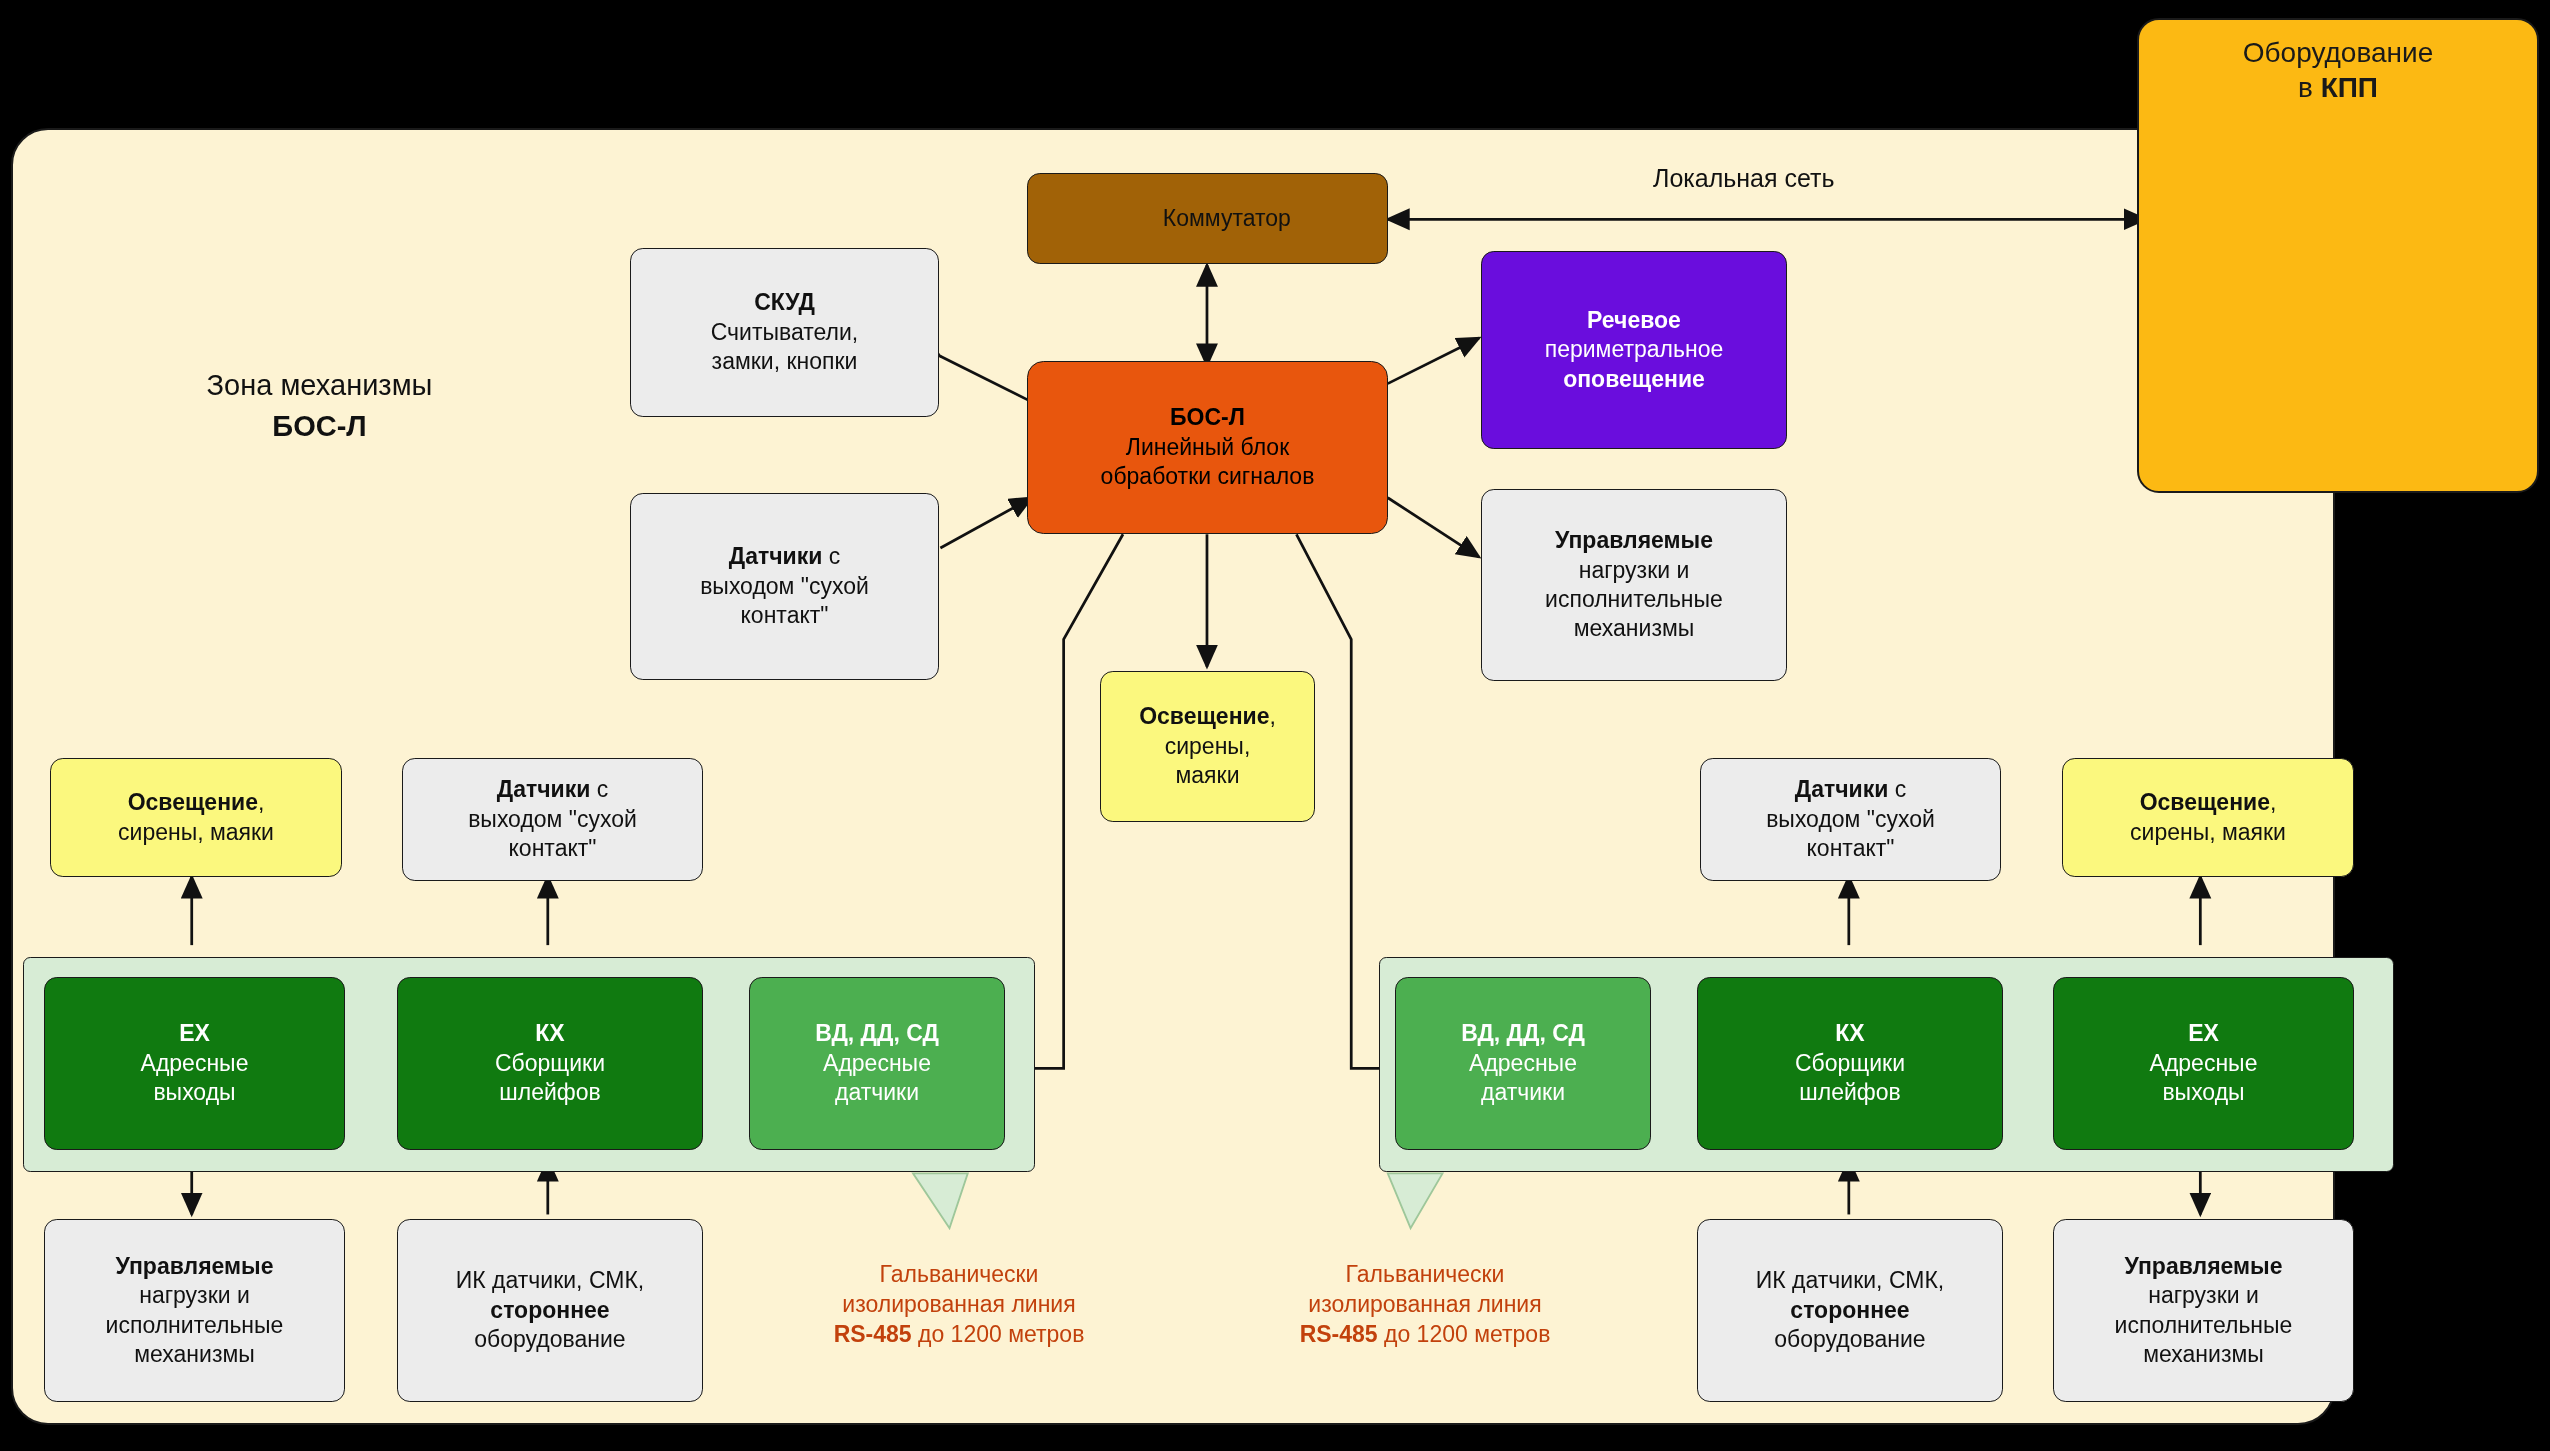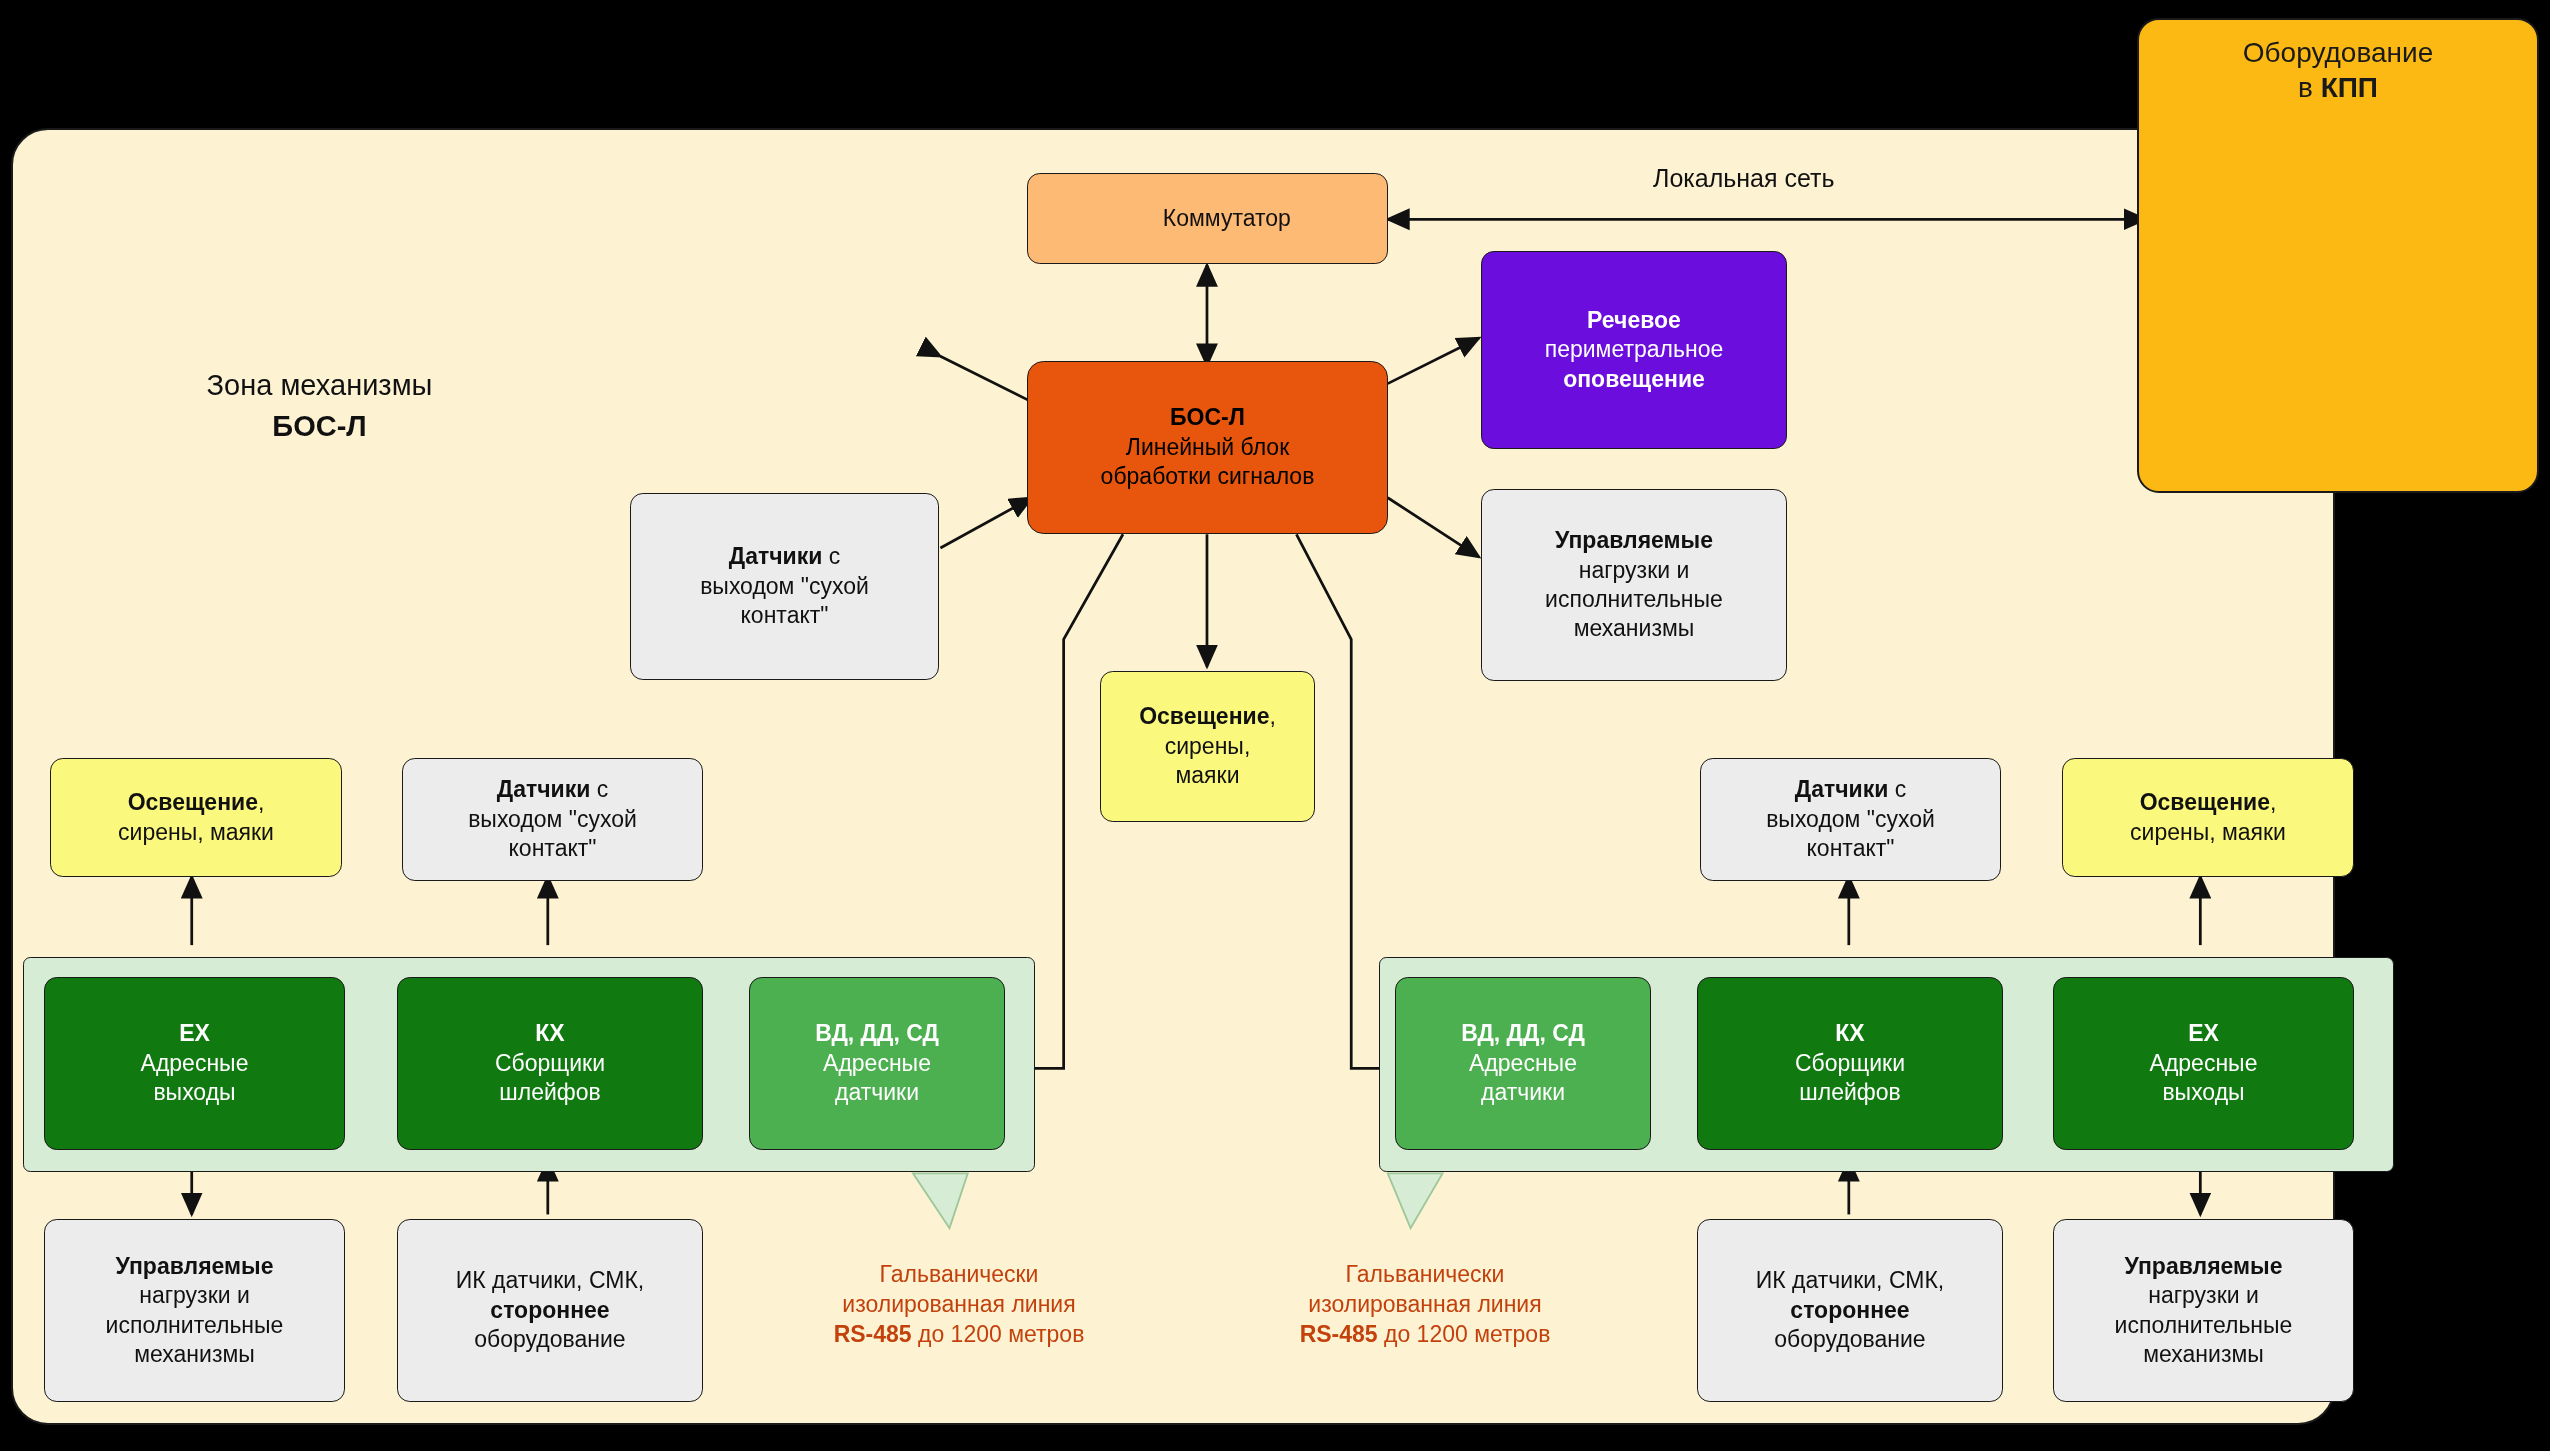--- a/index.html
+++ b/index.html
@@ -46,21 +46,21 @@
     align-items:center;
     justify-content:center;
     text-align:center;
     line-height: 1.28;
     font-size: 23px;
     color:#111;
     padding: 5.5px 7.3px;
   }
   .box .inner { width:100%; }
   .grey   { background:#ececec; }
-  .blue   { background:#fdba74;padding-left:46px; }
+  .blue   { background:#a16207;padding-left:46px; }
   .orange { background:#e8560d; color:#000; }
   .violet { background:#6a0ddd; color:#fff; }
   .red    { background:#e10000; color:#fff; }
   .yellow { background:#fbf87e; }
   .dgreen { background:#107a10; color:#fff; }
   .mgreen { background:#4caf50; color:#fff; }
   .greenband {
     position:absolute;
     background:#d7ecd5;
     border:1.8px solid #1a1a1a;
@@ -174,20 +174,27 @@
   </div>
 
   <div class="box orange" style="left:1027px; top:361px; width:361px; height:173px; border-radius:16.4px;">
     <div class="inner">
       <div><b>БОС-Л</b></div>
       <div>Линейный блок</div>
       <div>обработки сигналов</div>
     </div>
   </div>
 
+  <div class="box grey" style="left:630px; top:248px; width:309px; height:169px;">
+    <div class="inner">
+      <div><b>СКУД</b></div>
+      <div>Считыватели,</div>
+      <div>замки, кнопки</div>
+    </div>
+  </div>
 
   <div class="box grey" style="left:630px; top:493px; width:309px; height:187px;">
     <div class="inner">
       <div><b>Датчики</b><span> с</span></div>
       <div>выходом "сухой</div>
       <div>контакт"</div>
     </div>
   </div>
 
   <div class="box violet" style="left:1481px; top:251px; width:306px; height:198px;">

